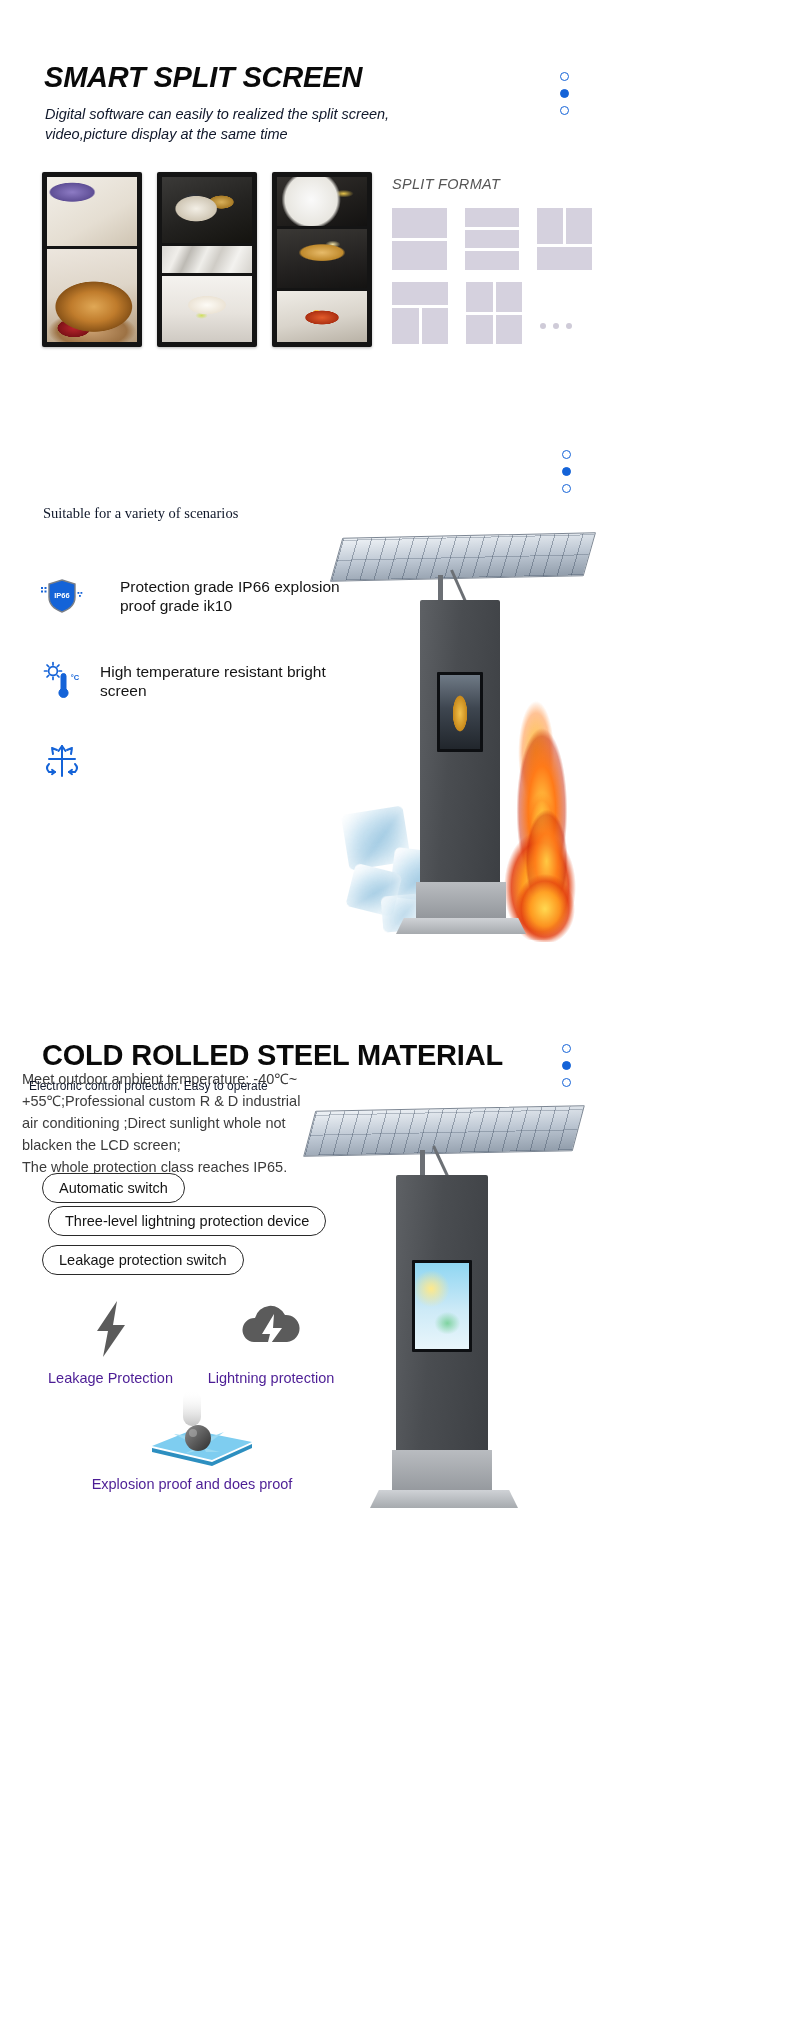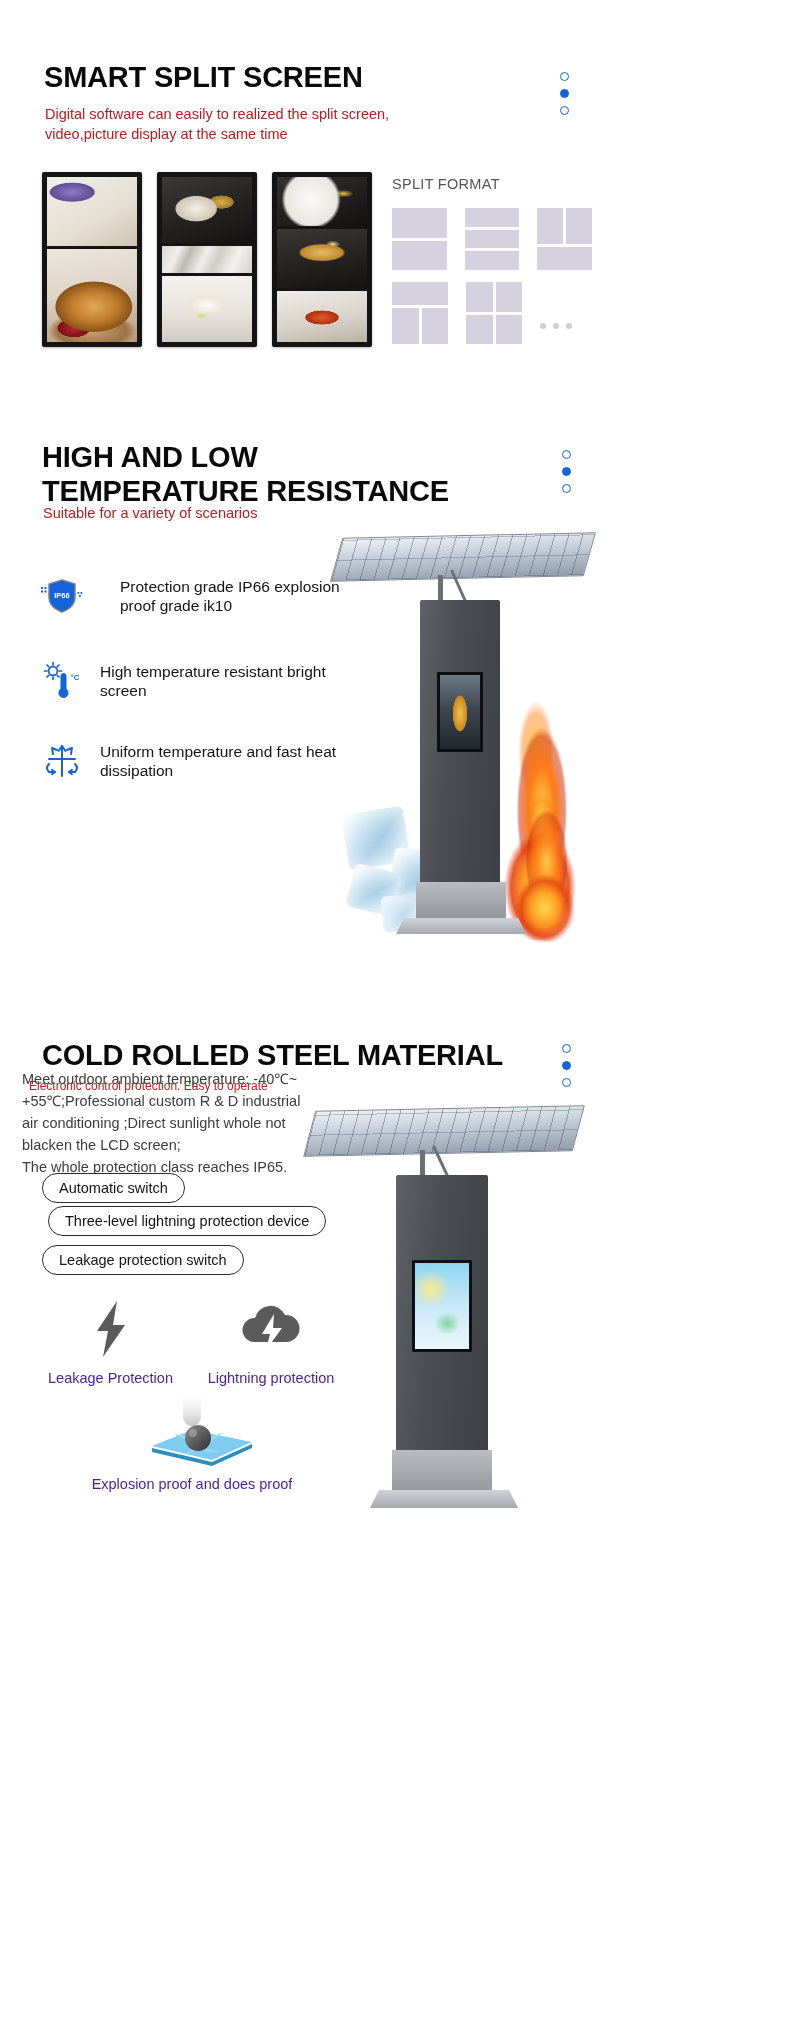--- a/index.html
+++ b/index.html
@@ -8,29 +8,29 @@
     width:790px; height:2025px; position:relative; overflow:hidden;
     font-family:"Liberation Sans", sans-serif; color:#1a1a1a;
   }
 
   
   .sec { position:absolute; left:0; top:0; width:790px; }
   .h1 {
     font-size:29px; font-weight:bold; letter-spacing:-0.2px;
     color:#0a0a0a; line-height:1.18;
   }
-  .sub { font-size:14.5px; color:#b91c1c; line-height:1.38; font-weight:400; }
+  .sub { font-size:14.5px; color:#0f172a; line-height:1.38; font-weight:400; }
 
   
   .pager { position:absolute; display:flex; flex-direction:column; gap:8px; align-items:center; }
   .dot { width:9px; height:9px; border-radius:50%; border:1.6px solid #1463d8; background:transparent; }
   .dot.on { background:#1463d8; border-color:#1463d8; }
 
   
-  #sec1 { top:0; height:420px; }
+  #sec1 { top:0; height:420px;font-style:italic; }
   #sec1 .h1 { position:absolute; left:44px; top:60px; }
   #sec1 .sub { position:absolute; left:45px; top:104px; width:360px; }
   #sec1 .pager { left:560px; top:72px; }
 
   .shots { position:absolute; left:42px; top:172px; display:flex; gap:15px; }
   .shot {
     width:100px; height:175px; background:#141414; padding:5px;
     border-radius:2px; display:flex; flex-direction:column; gap:3px;
     box-shadow:0 1px 3px rgba(0,0,0,.28);
   }
@@ -77,21 +77,21 @@
   .sf-row { display:flex; gap:18px; margin-bottom:12px; align-items:flex-start; }
   .layout { width:56px; height:62px; display:flex; flex-direction:column; gap:3px; }
   .lrow { display:flex; gap:3px; flex:1; }
   .lbox { background:#d5d1de; flex:1; }
   .dots3 { display:flex; gap:7px; align-self:center; padding-top:26px; }
   .dots3 i { width:6px; height:6px; border-radius:50%; background:#cfcbd8; display:block; }
 
   
   #sec2 { top:420px; height:600px; }
   #sec2 .h1 { position:absolute; left:42px; top:20px; width:420px; }
-  #sec2 .sub { position:absolute; left:43px; top:83px; }
+  #sec2 .sub { position:absolute; left:43px; top:83px;font-family:Liberation Serif, serif; }
   #sec2 .pager { left:562px; top:30px; }
 
   .feat { position:absolute; left:40px; display:flex; gap:16px; align-items:flex-start; width:330px; }
   .feat .ic { width:44px; height:42px; flex:0 0 44px; position:relative; }
   .feat .tx { font-size:15.5px; line-height:1.25; color:#141414; padding-top:2px; }
   #f1 { top:155px;gap:36px; } #f2 { top:240px; } #f3 { top:320px; }
 
   .para {
     position:absolute; left:22px; top:648px; width:330px;
     font-size:14.5px; line-height:1.52; color:#3c3c3c;
@@ -248,24 +248,20 @@
         <i></i>
           <i></i>
           <i></i>
       </div>
     </div>
   </div>
 </div>
 
 <div class="sec" id="sec2">
 
-  <div class="h1">
-    <span>HIGH AND LOW</span><br>
-    <span>TEMPERATURE RESISTANCE</span>
-  </div>
   <div class="sub">Suitable for a variety of scenarios</div>
 
   <div class="pager">
     <span class="dot"></span>
     <span class="dot on"></span>
     <span class="dot"></span>
   </div>
 
   <div class="kiosk">
 
@@ -340,21 +336,20 @@
           <path d="M22 6 l-3.5 5 M22 6 l3.5 5"></path>
           <path d="M12 8 l1 6 M12 8 l5 2"></path>
           <path d="M32 8 l-1 6 M32 8 l-5 2"></path>
           <path d="M9 24 q-4 4 0 8 h6"></path>
           <path d="M35 24 q4 4 0 8 h-6"></path>
           <path d="M15 32 l-3 -2.2 M15 32 l-3 2.2"></path>
           <path d="M29 32 l3 -2.2 M29 32 l3 2.2"></path>
         </g>
       </svg>
     </span>
-    <span class="tx">Uniform temperature and fast heat dissipation</span>
   </div>
 
   <div class="para">
     <div>Meet outdoor ambient temperature: -40℃~</div>
     <div>+55℃;Professional custom R &amp; D industrial</div>
     <div> air conditioning ;Direct sunlight whole not</div>
     <div>blacken the LCD screen;</div>
     <div>The whole protection class reaches IP65.</div>
   </div>
 </div>

